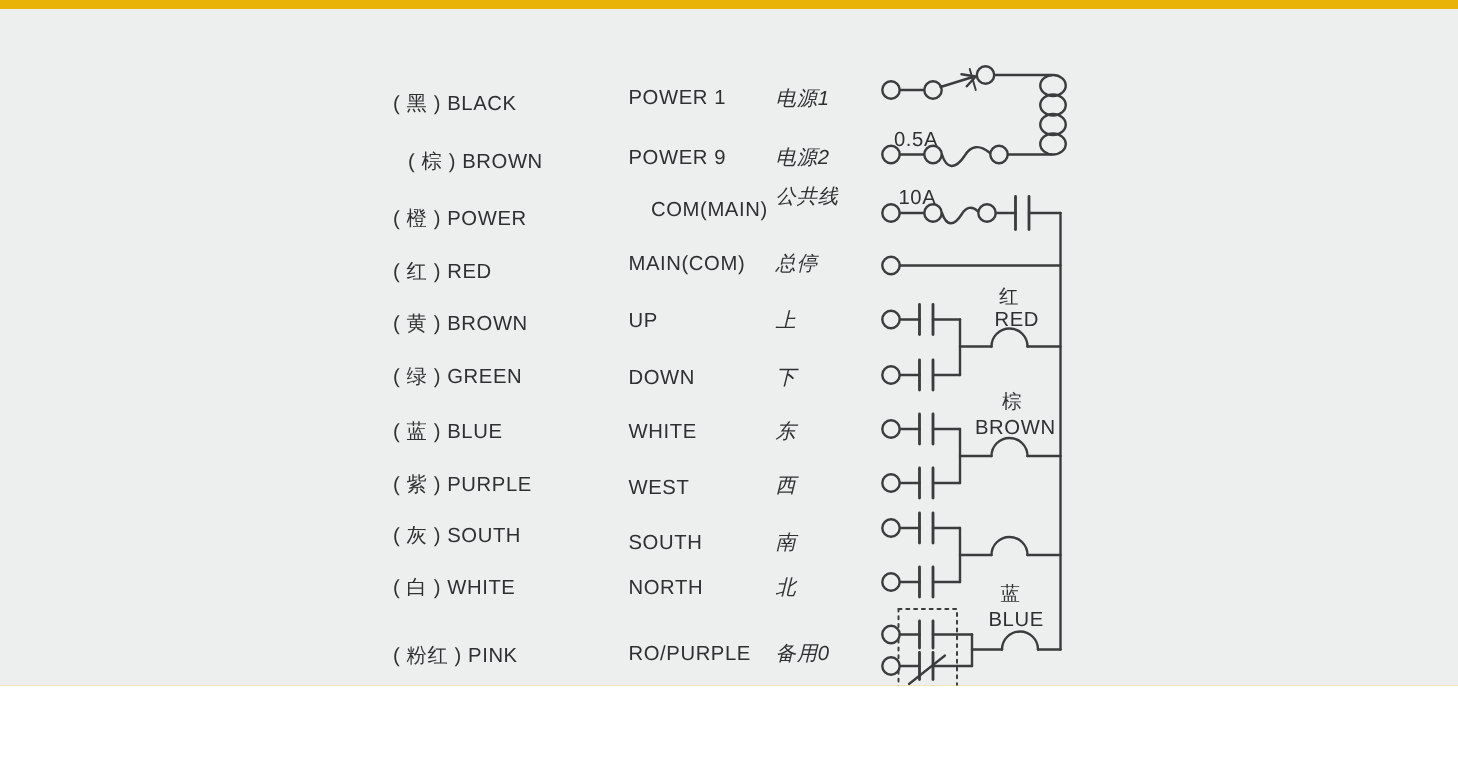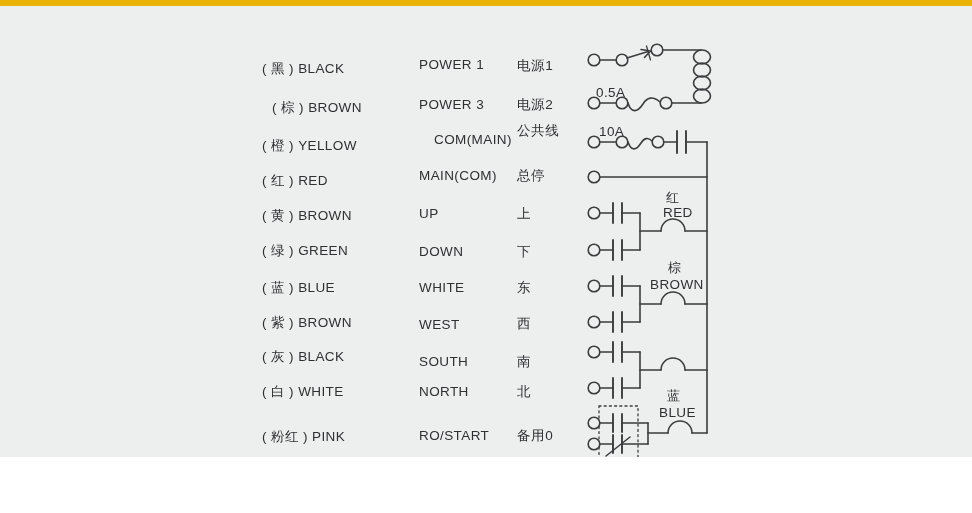--- a/index.html
+++ b/index.html
@@ -18,57 +18,57 @@
     background:#ecefee;
   }
   .cell{
     position:absolute;
     height:18px;line-height:18px;
     font-size:13.5px;
     letter-spacing:0.4px;
     color:#2e3032;
     white-space:nowrap;
   }
-  .cn{letter-spacing:0.6px;}
+  .cn{letter-spacing:0.6px;font-style:italic;}
   svg text{
     font-family:"Liberation Sans","DejaVu Sans",sans-serif;
     fill:#2e3032;
     letter-spacing:0.4px;
   }
   #circuit{position:absolute;left:0;top:0;}
 </style>
 </head>
 <body>
 
 <div id="stage">
   <div id="panel"></div>
 
   <div class="cell" style="top:60px;left:262px">( 黑 ) BLACK</div>
   <div class="cell" style="top:99px;left:272px">( 棕 ) BROWN</div>
-  <div class="cell" style="top:137px;left:262px">( 橙 ) YELLOW</div>
+  <div class="cell" style="top:137px;left:262px">( 橙 ) POWER</div>
   <div class="cell" style="top:172px;left:262px">( 红 ) RED</div>
   <div class="cell" style="top:207px;left:262px">( 黄 ) BROWN</div>
   <div class="cell" style="top:242px;left:262px">( 绿 ) GREEN</div>
   <div class="cell" style="top:279px;left:262px">( 蓝 ) BLUE</div>
-  <div class="cell" style="top:314px;left:262px">( 紫 ) BROWN</div>
-  <div class="cell" style="top:348px;left:262px">( 灰 ) BLACK</div>
+  <div class="cell" style="top:314px;left:262px">( 紫 ) PURPLE</div>
+  <div class="cell" style="top:348px;left:262px">( 灰 ) SOUTH</div>
   <div class="cell" style="top:383px;left:262px">( 白 ) WHITE</div>
   <div class="cell" style="top:428px;left:262px">( 粉红 ) PINK</div>
 
   <div class="cell" style="top:56px;left:419px">POWER 1</div>
-  <div class="cell" style="top:96px;left:419px">POWER 3</div>
+  <div class="cell" style="top:96px;left:419px">POWER 9</div>
   <div class="cell" style="top:131px;left:434px">COM(MAIN)</div>
   <div class="cell" style="top:167px;left:419px">MAIN(COM)</div>
   <div class="cell" style="top:205px;left:419px">UP</div>
   <div class="cell" style="top:243px;left:419px">DOWN</div>
   <div class="cell" style="top:279px;left:419px">WHITE</div>
   <div class="cell" style="top:316px;left:419px">WEST</div>
   <div class="cell" style="top:353px;left:419px">SOUTH</div>
   <div class="cell" style="top:383px;left:419px">NORTH</div>
-  <div class="cell" style="top:427px;left:419px">RO/START</div>
+  <div class="cell" style="top:427px;left:419px">RO/PURPLE</div>
 
   <div class="cell cn" style="top:57px;left:517px">电源1</div>
   <div class="cell cn" style="top:96px;left:517px">电源2</div>
   <div class="cell cn" style="top:122px;left:517px">公共线</div>
   <div class="cell cn" style="top:167px;left:517px">总停</div>
   <div class="cell cn" style="top:205px;left:517px">上</div>
   <div class="cell cn" style="top:243px;left:517px">下</div>
   <div class="cell cn" style="top:279px;left:517px">东</div>
   <div class="cell cn" style="top:315px;left:517px">西</div>
   <div class="cell cn" style="top:353px;left:517px">南</div>

